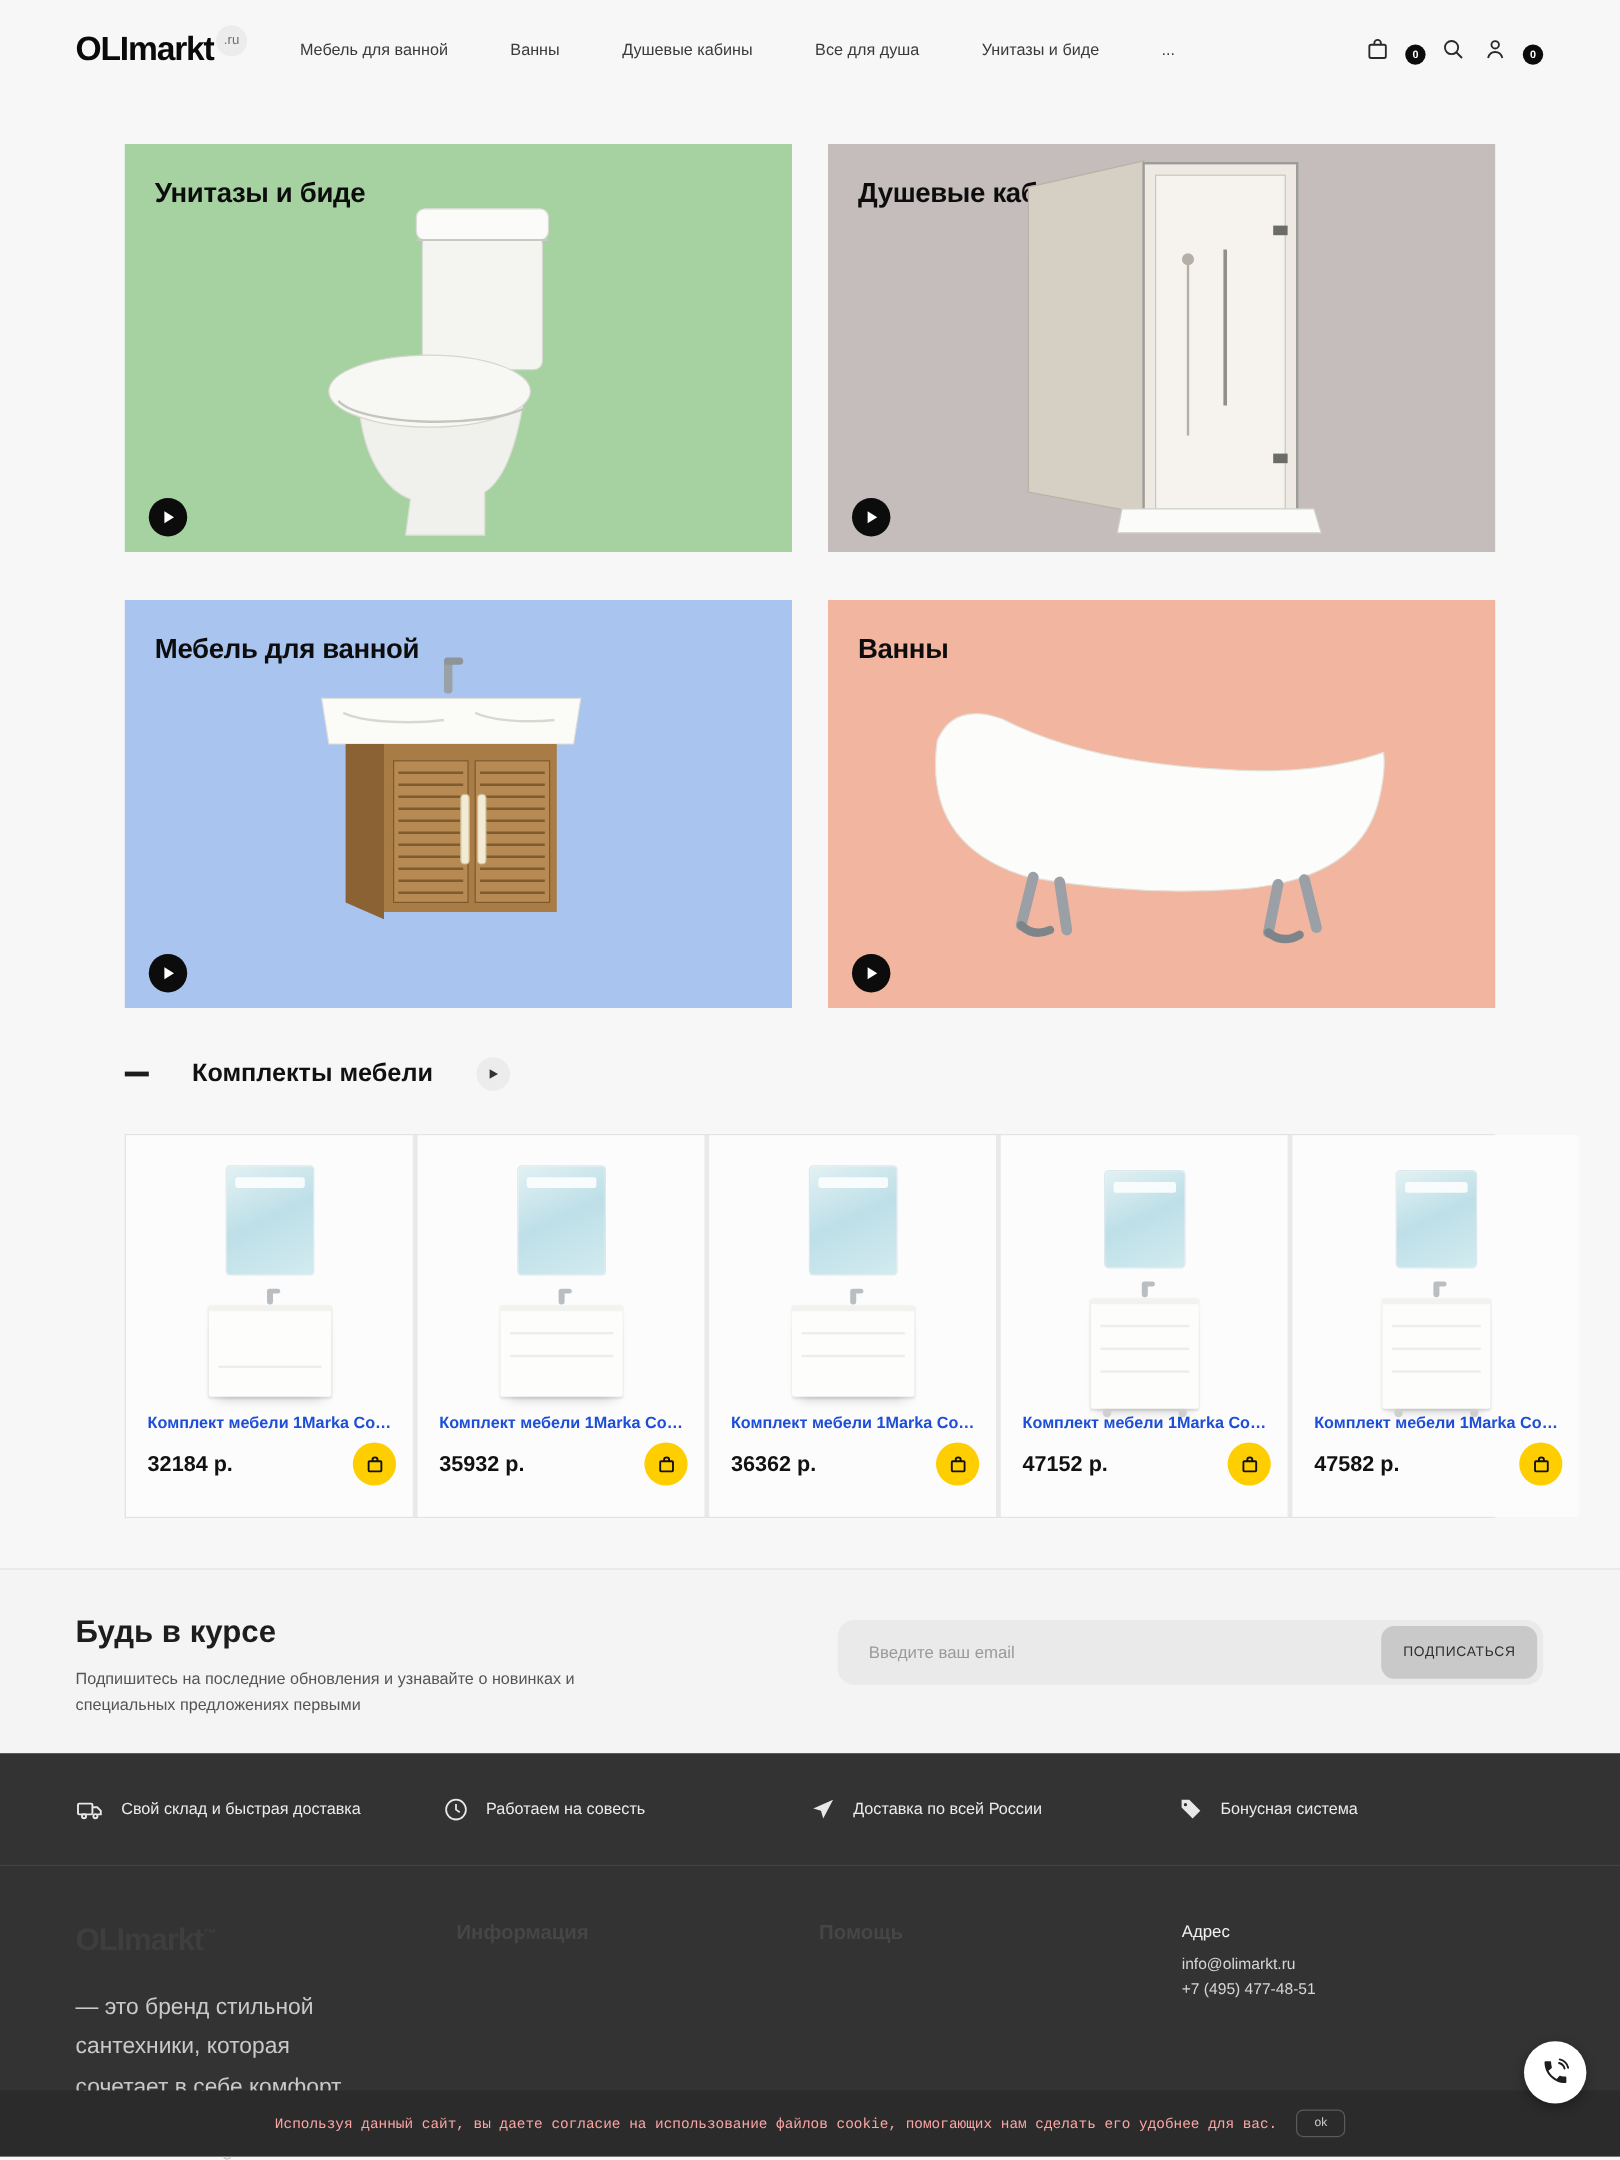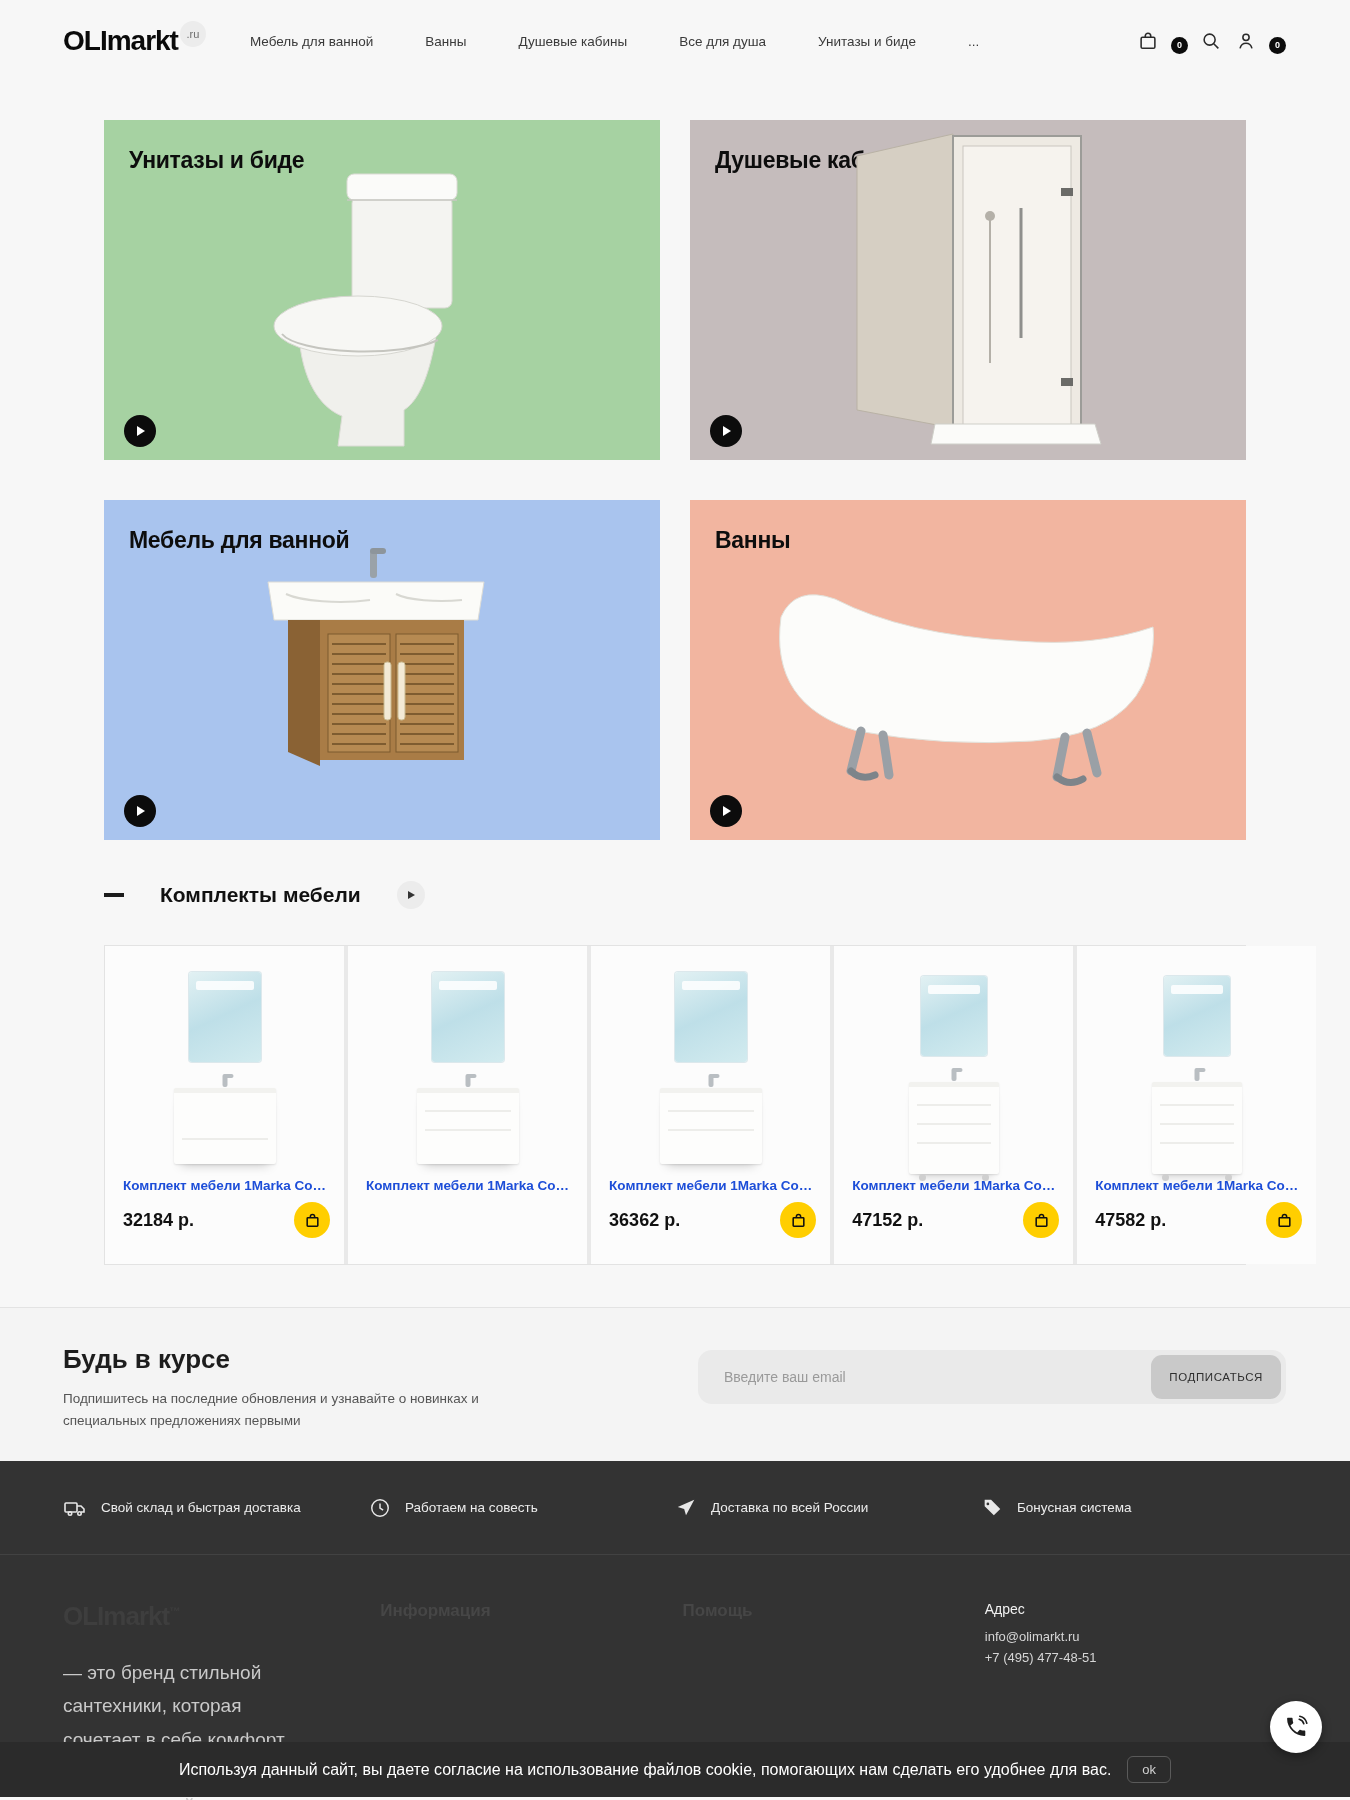--- a/index.html
+++ b/index.html
@@ -82,23 +82,23 @@
   .fdesc { margin-top:24px; max-width:258px; font-size:19px; line-height:1.75; color:#c9c9c9; }
   .fcol-h { font-size:17px; font-weight:bold; color:#464646; }
   .faddr-h { font-size:14px; color:#f2f2f2; margin-bottom:9px; }
   .faddr a, .faddr div.ln { display:block; font-size:13px; color:#d6d6d6; text-decoration:none; line-height:1.65; }
 
   .chat-btn { position:absolute; right:28px; bottom:47px; width:52px; height:52px; border-radius:50%; background:#fff;
               box-shadow:0 3px 10px rgba(0,0,0,.35); display:flex; align-items:center; justify-content:center; cursor:pointer; z-index:3; }
 
   .cookie { position:absolute; left:0; right:0; bottom:0; height:55px; background:#2b2b2b;
             display:flex; align-items:center; justify-content:center; gap:16px; z-index:2; }
-  .cookie p { font-size:16px; color:#ffffff; }
+  .cookie p { font-size:12px; color:#fca5a5;font-family:Liberation Mono, monospace; }
   .cookie button { background:transparent; border:1px solid #5a5a5a; border-radius:6px; color:#cfcfcf;
-                   font-size:13px; padding:5px 14px; cursor:pointer; font-family:"Liberation Sans",sans-serif; }
+                   font-size:10px; padding:5px 14px; cursor:pointer; font-family:"Liberation Sans",sans-serif; }
 </style>
 </head>
 <body>
 
 <div class="page">
 
   <div class="header">
     <div class="logo">
       <span class="logo-text">OLImarkt</span>
       <span class="logo-tld">.ru</span>
@@ -242,20 +242,29 @@
     <div class="pcard">
       <div class="pimg wall">
         <div class="mirror"></div>
         <div class="faucet"></div>
         <div class="cabinet">
             <div class="drawer"></div>
             <div class="drawer"></div>
           </div>
       </div>
       <div class="ptitle">Комплект мебели 1Marka Co…</div>
+      <div class="prow">
+        <span class="price">35932 р.</span>
+        <button class="buy">
+          <svg width="17" height="17" viewBox="0 0 24 24" fill="none" stroke="#111" stroke-width="2.2">
+              <rect x="4.5" y="8" width="15" height="12" rx="1"></rect>
+              <path d="M9 8V6.5a3 3 0 0 1 6 0V8"></path>
+            </svg>
+        </button>
+      </div>
     </div>
 
     <div class="pcard">
       <div class="pimg wall">
         <div class="mirror"></div>
         <div class="faucet"></div>
         <div class="cabinet">
             <div class="drawer"></div>
             <div class="drawer"></div>
           </div>

